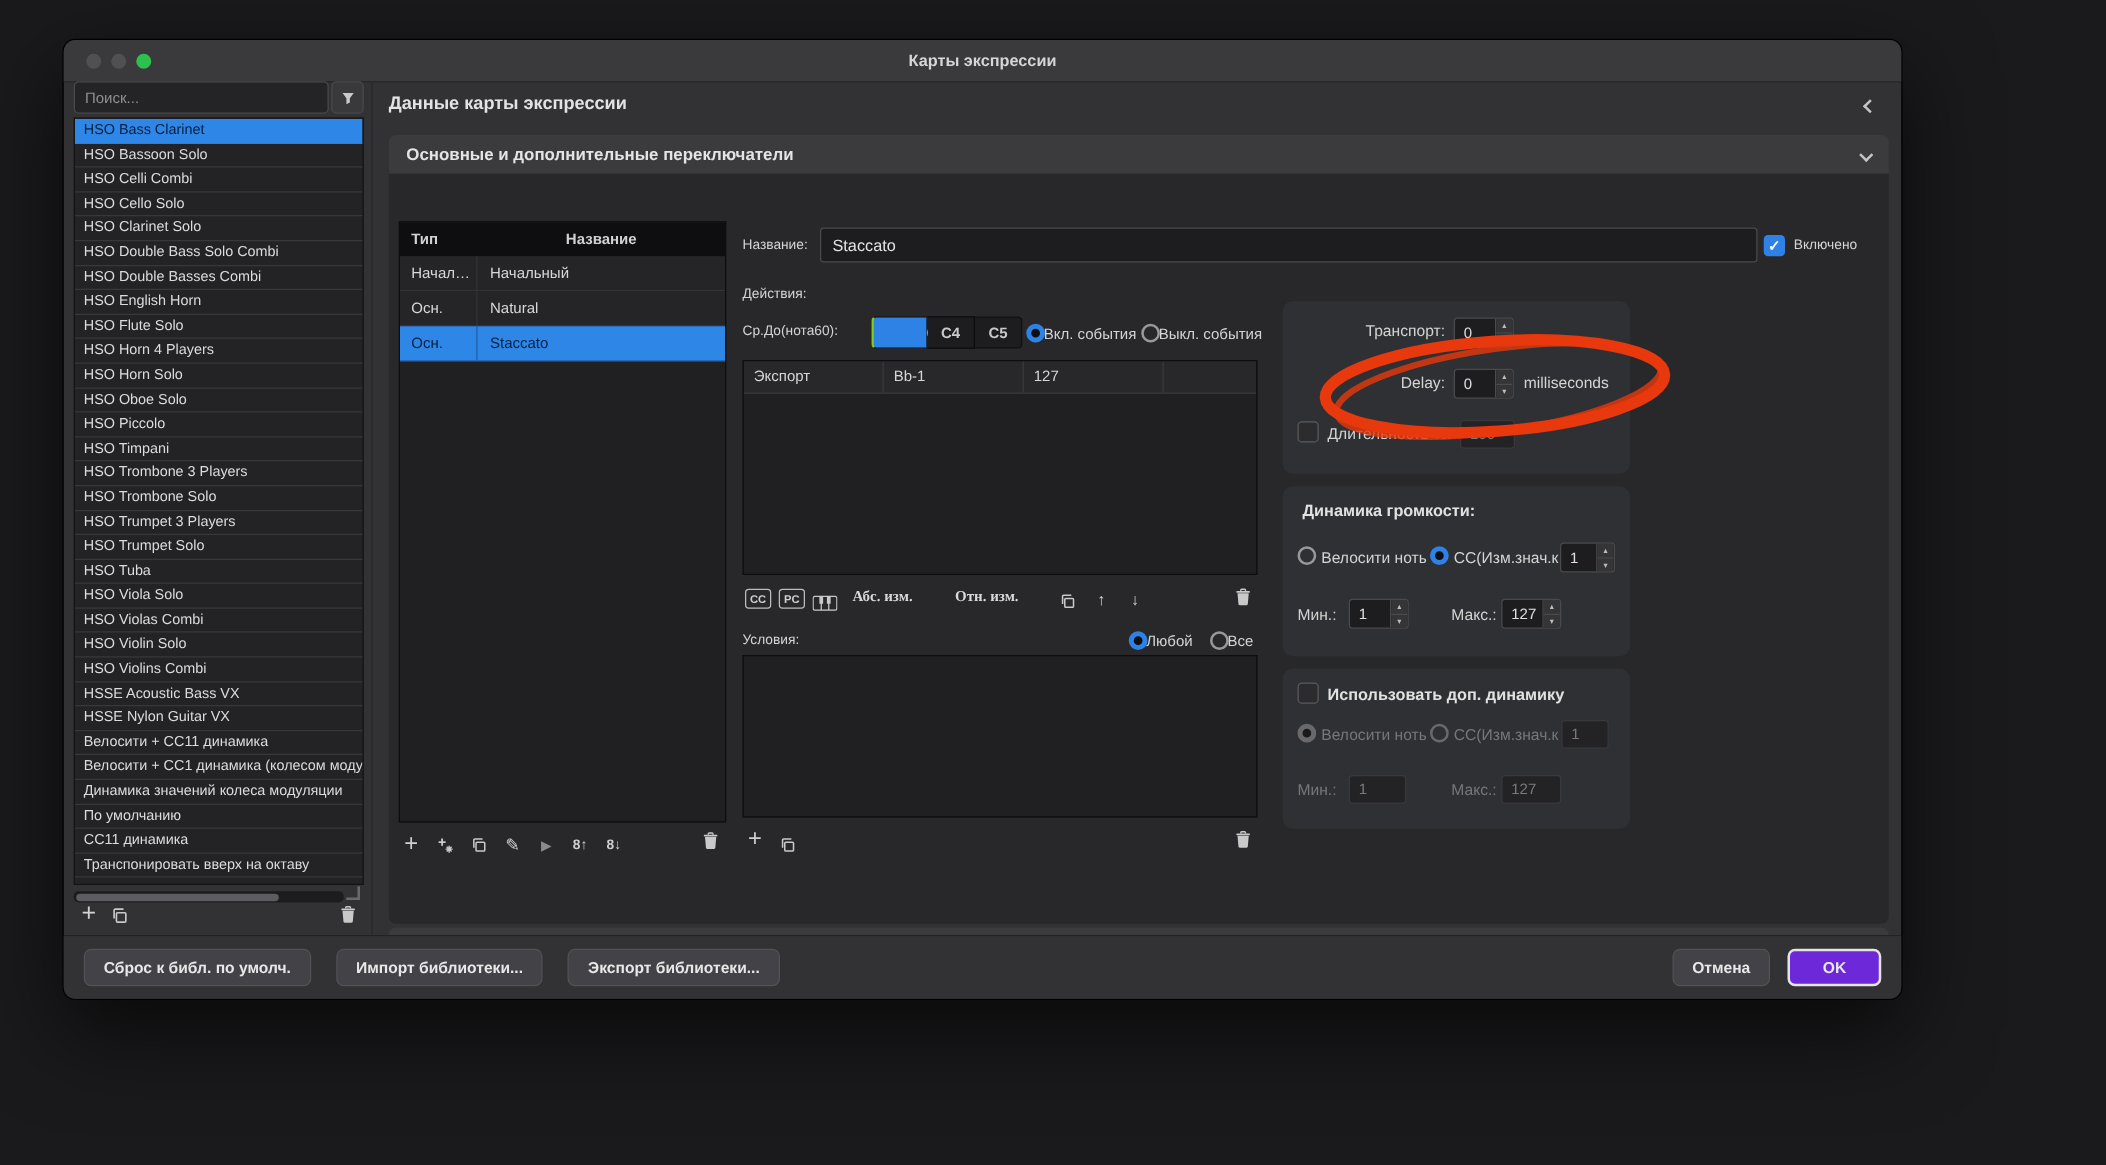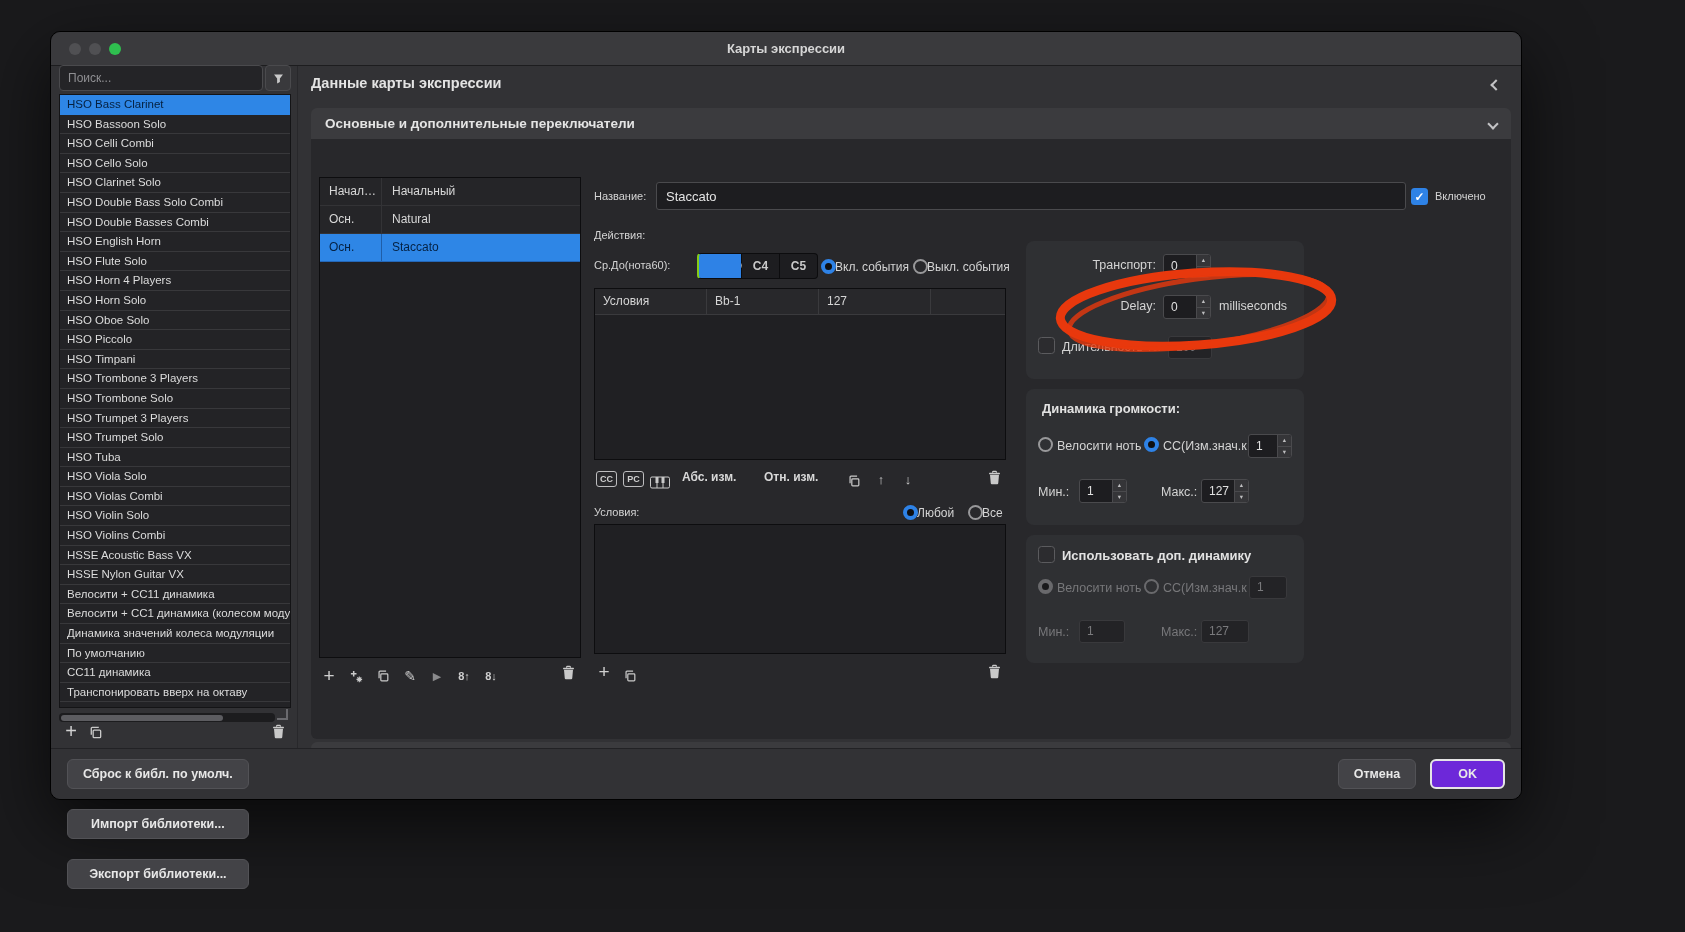--- a/index.html
+++ b/index.html
@@ -112,21 +112,21 @@
   .out-row { display:flex; height:26px; background:#28282b; border-bottom:1px solid #3a3a3d; }
   .out-row .cell { width:112px; line-height:25px; padding-left:8px; font-size:12px; color:#d6d6d6;
     border-right:1px solid #3a3a3d; overflow:hidden; white-space:nowrap; }
   .out-row .fill { flex:1; }
 
   .out-tools { position:absolute; left:543px; top:436px; width:412px; height:24px; }
   .chip { position:absolute; top:3px; width:21px; height:16px; border:1.5px solid #bdbdbf; border-radius:3px;
     color:#cfcfcf; font-size:9px; font-weight:700; display:flex; align-items:center; justify-content:center;
     background:none; }
   .txtbtn { position:absolute; top:2px; background:none; border:none; color:#d8d8d8; font-size:12px;
-    font-weight:700; font-family:Liberation Sans, sans-serif; white-space:nowrap; }
+    font-weight:700; font-family:Liberation Serif, serif; white-space:nowrap; }
 
   .cond-box { position:absolute; left:543px; top:492px; width:412px; height:130px; background:#202023;
     border:1px solid #0d0d0f; }
   .cond-tools { position:absolute; left:543px; top:630px; width:412px; height:24px; }
 
   
   .panel { position:absolute; left:975px; width:278px; background:#2f3033; border-radius:8px; }
   #panel1 { top:209px; height:138px; }
   #panel2 { top:357px; height:136px; }
   #panel3 { top:503px; height:128px; }
@@ -144,21 +144,21 @@
     color:#bdbdbf; background:#353538; font-style:normal; }
   .spin .arr i:first-child { border-bottom:1px solid #4a4a4d; }
   .valbox { position:absolute; height:23px; background:#232326; border:1px solid #39393c; border-radius:3px;
     color:#7a7a7d; font-size:12px; line-height:21px; padding-left:7px; }
 
   
   .footer { position:absolute; left:0; right:0; bottom:0; height:51px; border-top:1px solid #222225;
     background:#323235; border-radius:0 0 10px 10px; }
   .fbtn { height:30px; padding:0 15px; background:#434347; border:1px solid #525256; border-radius:6px;
     color:#e8e8e8; font-size:12.5px; font-weight:600; font-family:"Liberation Sans",sans-serif; white-space:nowrap; }
-  .fleft { position:absolute; left:16px; top:10px; display:flex; gap:20px;flex-direction:column; }
+  .fleft { position:absolute; left:16px; top:10px; display:flex; gap:20px; }
   .fright { position:absolute; right:16px; top:10px; display:flex; gap:14px; }
   .fbtn.ok { border:2px solid #e5e5e5; background:#6d28d9; padding:0 26px; }
 
   .annotation { position:absolute; left:0; top:0; width:1685px; height:932px; pointer-events:none; }
   svg { display:block; }
 </style>
 </head>
 <body>
 
 <div class="screen">
@@ -246,20 +246,24 @@
       <span class="chev left"></span>
     </button>
 
     <div class="section-bar">
       <span class="sec-lbl">Основные и дополнительные переключатели</span>
       <span class="chev down"></span>
     </div>
     <div class="section-body"></div>
 
     <div class="slot-table">
+      <div class="slot-head">
+        <div class="c1">Тип</div>
+        <div class="c2">Название</div>
+      </div>
       <div>
 
       <div class="slot-row">
           <div class="c1">Начальный</div>
           <div class="c2">Начальный</div>
         </div>
           <div class="slot-row">
           <div class="c1">Осн.</div>
           <div class="c2">Natural</div>
         </div>
@@ -318,21 +322,21 @@
       <button>C4</button>
       <button>C5</button>
     </div>
     <span class="rd on" style="left:770px; top:227px;"></span>
     <div class="lbl sm" style="left:784px; top:228px;">Вкл. события</div>
     <span class="rd off" style="left:862px; top:227px;"></span>
     <div class="lbl sm" style="left:876px; top:228px;">Выкл. события</div>
 
     <div class="out-table">
       <div class="out-row">
-        <div class="cell">Условия</div>
+        <div class="cell">Экспорт</div>
         <div class="cell">Bb-1</div>
         <div class="cell">127</div>
         <div class="fill"></div>
       </div>
     </div>
 
     <div class="out-tools">
       <button class="chip" style="left:2px;">CC</button>
       <button class="chip" style="left:29px;">PC</button>
       <button class="tool" style="position:absolute; left:56px; top:4px;">

